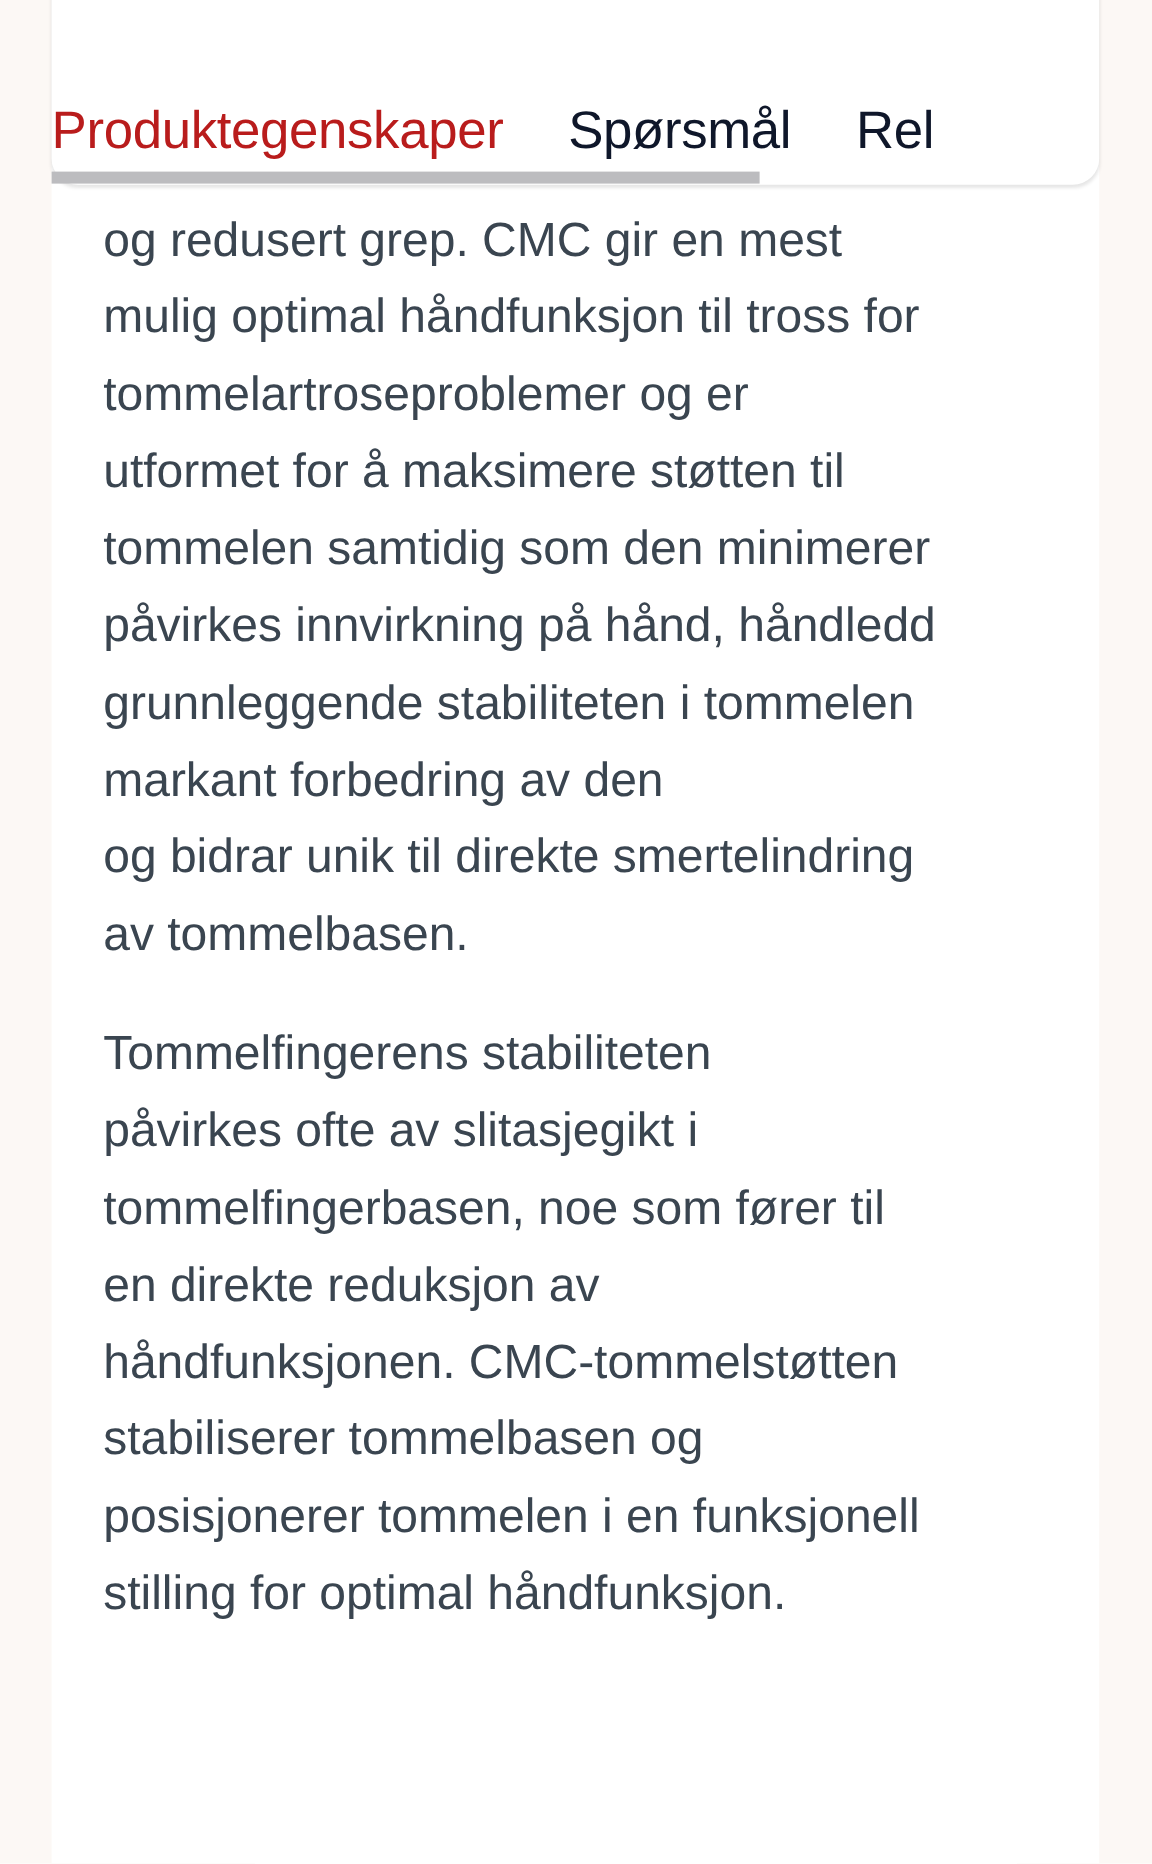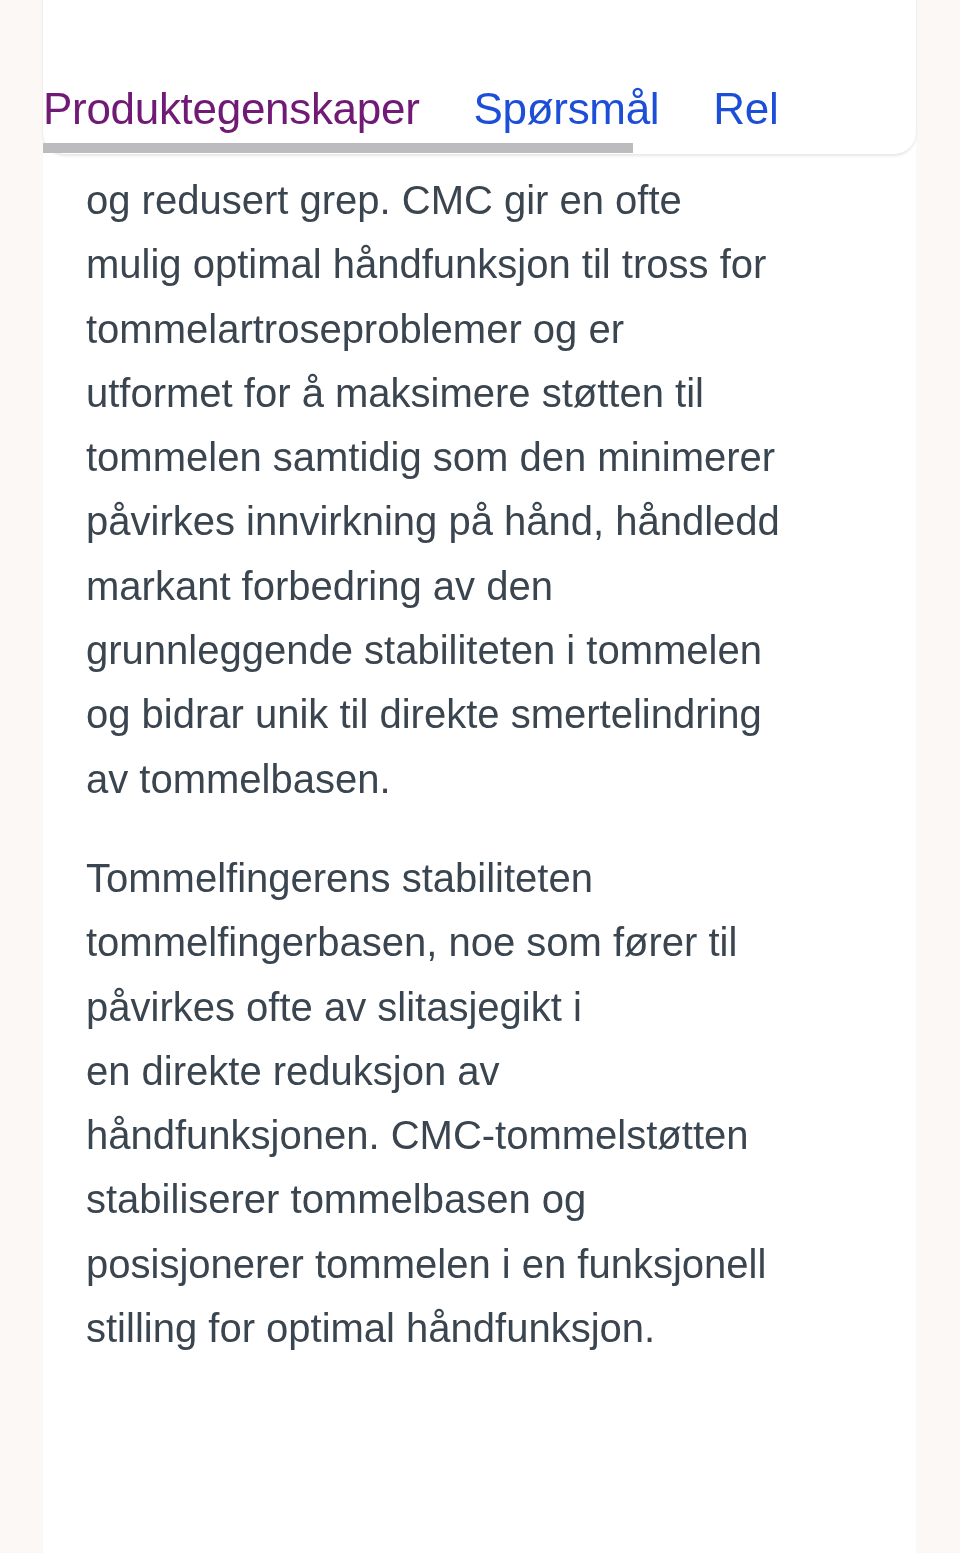--- a/index.html
+++ b/index.html
@@ -46,24 +46,24 @@
     position: absolute;
     left: 43px;
     top: 84px;
     display: flex;
     white-space: nowrap;
     font-size: 44px;
     letter-spacing: -0.3px;
   }
   .tab {
     margin-right: 54px;
-    color: #1d4ed8;
+    color: #0f172a;
     cursor: pointer;
   }
-  .tab.active { color: #701a75; }
+  .tab.active { color: #b91c1c; }
   .tab-scrollbar {
     position: absolute;
     left: 0;
     top: 183px;
     width: 590px;
     height: 10px;
     background: #bcbcbf;
   }
   .content {
     position: absolute;
@@ -92,34 +92,34 @@
 
 <div class="tabs-strip">
   <span class="tab active">Produktegenskaper</span>
   <span class="tab">Spørsmål</span>
   <span class="tab">Rel</span>
 </div>
 <div class="tab-scrollbar" style="left:43px;top:143px;"></div>
 
 <div class="content">
   <p>
-    <span class="line">og redusert grep. CMC gir en ofte</span>
+    <span class="line">og redusert grep. CMC gir en mest</span>
     <span class="line">mulig optimal håndfunksjon til tross for</span>
     <span class="line">tommelartroseproblemer og er</span>
     <span class="line">utformet for å maksimere støtten til</span>
     <span class="line">tommelen samtidig som den minimerer</span>
     <span class="line">påvirkes innvirkning på hånd, håndledd</span>
+    <span class="line">grunnleggende stabiliteten i tommelen</span>
     <span class="line">markant forbedring av den</span>
-    <span class="line">grunnleggende stabiliteten i tommelen</span>
     <span class="line">og bidrar unik til direkte smertelindring</span>
     <span class="line">av tommelbasen.</span>
   </p>
   <p>
     <span class="line">Tommelfingerens stabiliteten</span>
+    <span class="line">påvirkes ofte av slitasjegikt i</span>
     <span class="line">tommelfingerbasen, noe som fører til</span>
-    <span class="line">påvirkes ofte av slitasjegikt i</span>
     <span class="line">en direkte reduksjon av</span>
     <span class="line">håndfunksjonen. CMC-tommelstøtten</span>
     <span class="line">stabiliserer tommelbasen og</span>
     <span class="line">posisjonerer tommelen i en funksjonell</span>
     <span class="line">stilling for optimal håndfunksjon.</span>
   </p>
 </div>
 
 </body></html>

